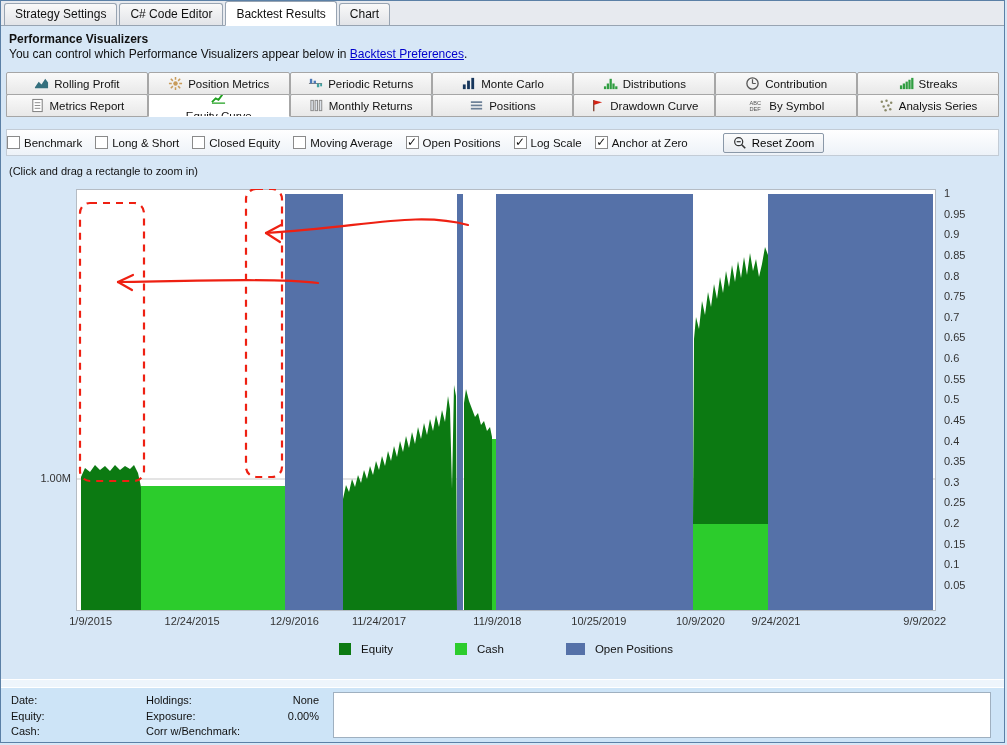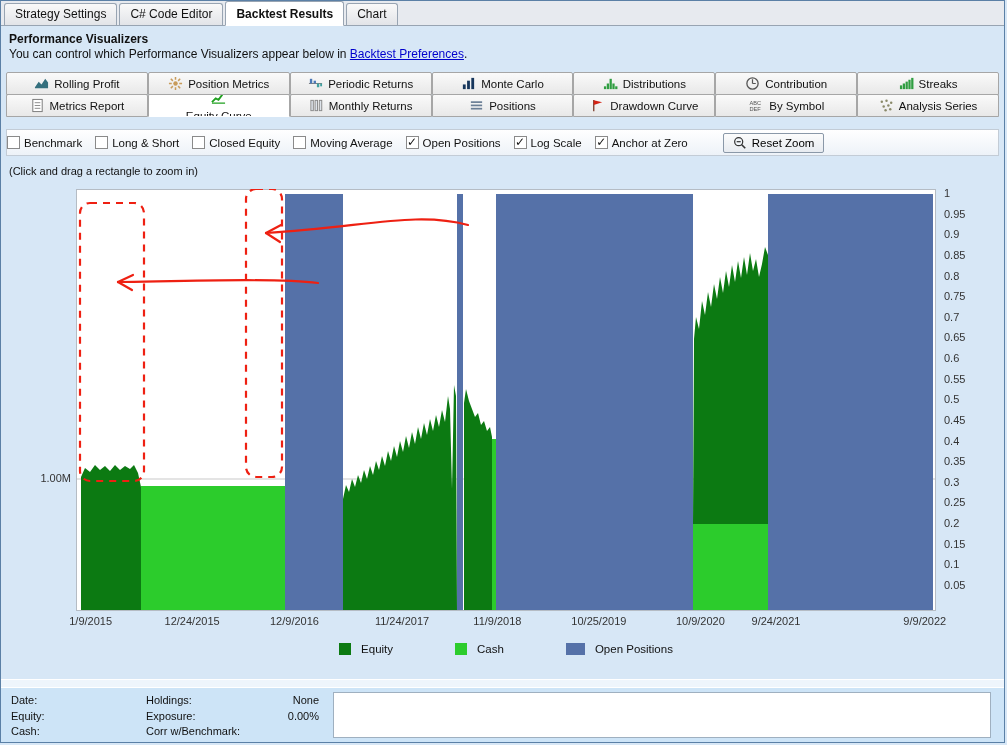--- a/index.html
+++ b/index.html
@@ -3,21 +3,21 @@
 <meta charset="utf-8">
 <style>
   * { box-sizing:border-box; margin:0; padding:0; }
   html,body { width:1007px; height:745px; }
   body { font-family:"Liberation Sans","DejaVu Sans",sans-serif; font-size:12px; color:#111; background:#d7e7f6; }
   #app { width:1005px; height:743px; border:1px solid #5b80a6; overflow:hidden; background:#d7e7f6; }
 
   
   .top-tabbar { display:flex; align-items:flex-end; background:#e7eaef; border-bottom:1px solid #98a4b2; height:25px; padding:3px 3px 0 3px; gap:2px; }
   .top-tab { background:linear-gradient(#f9f9f9,#e2e4e8); border:1px solid #98a4b2; border-bottom:none; border-radius:3px 3px 0 0; padding:3px 10px 4px 10px; font-size:12px; cursor:default; white-space:nowrap; }
-  .top-tab.active { background:#fff; padding-top:5px; margin-bottom:-1px; border-bottom:1px solid #fff;font-weight:bold; }
+  .top-tab.active { background:#fff; padding-top:5px; margin-bottom:-1px; border-bottom:1px solid #fff; }
 
   
   .header { padding:6px 8px 2px 8px; }
   .header .title { font-weight:bold; font-size:12px; line-height:15px; }
   .header .subtitle { font-size:12px; line-height:15px; }
   .header a.pref-link { color:#0000cc; text-decoration:underline; cursor:pointer; }
 
   
   .viz-tabs { margin:8px 5px 0 5px; }
   .viz-row { display:grid; grid-template-columns:repeat(7,1fr); }
@@ -293,21 +293,21 @@
         <span style="top: 307.45px;">0.25</span>
         <span style="top: 328.08px;">0.2</span>
         <span style="top: 348.71px;">0.15</span>
         <span style="top: 369.34px;">0.1</span>
         <span style="top: 389.97px;">0.05</span>
       </div>
     <div class="x-labels" id="x-labels">
         <span style="left: -27.38px;">1/9/2015</span>
         <span style="left: 74.1px;">12/24/2015</span>
         <span style="left: 176.44px;">12/9/2016</span>
-        <span style="left: 284px;">11/24/2017</span>
+        <span style="left: 261px;">11/24/2017</span>
         <span style="left: 379.4px;">11/9/2018</span>
         <span style="left: 480.88px;">10/25/2019</span>
         <span style="left: 582.36px;">10/9/2020</span>
         <span style="left: 658px;">9/24/2021</span>
         <span style="left: 786.18px; text-align: right;">9/9/2022</span>
       </div>
     <div class="legend">
       <div class="legend-item">
           <span class="legend-marker" style="background: rgb(12, 122, 18);"></span>
           <span>Equity</span>

